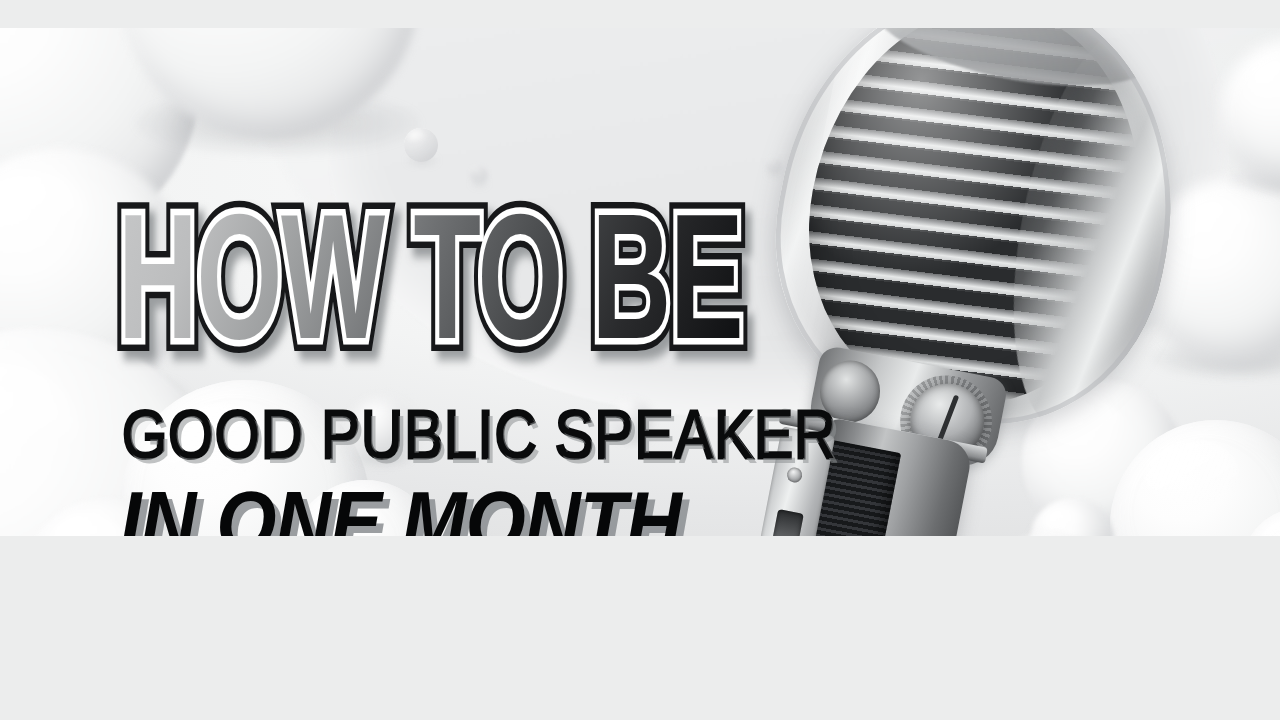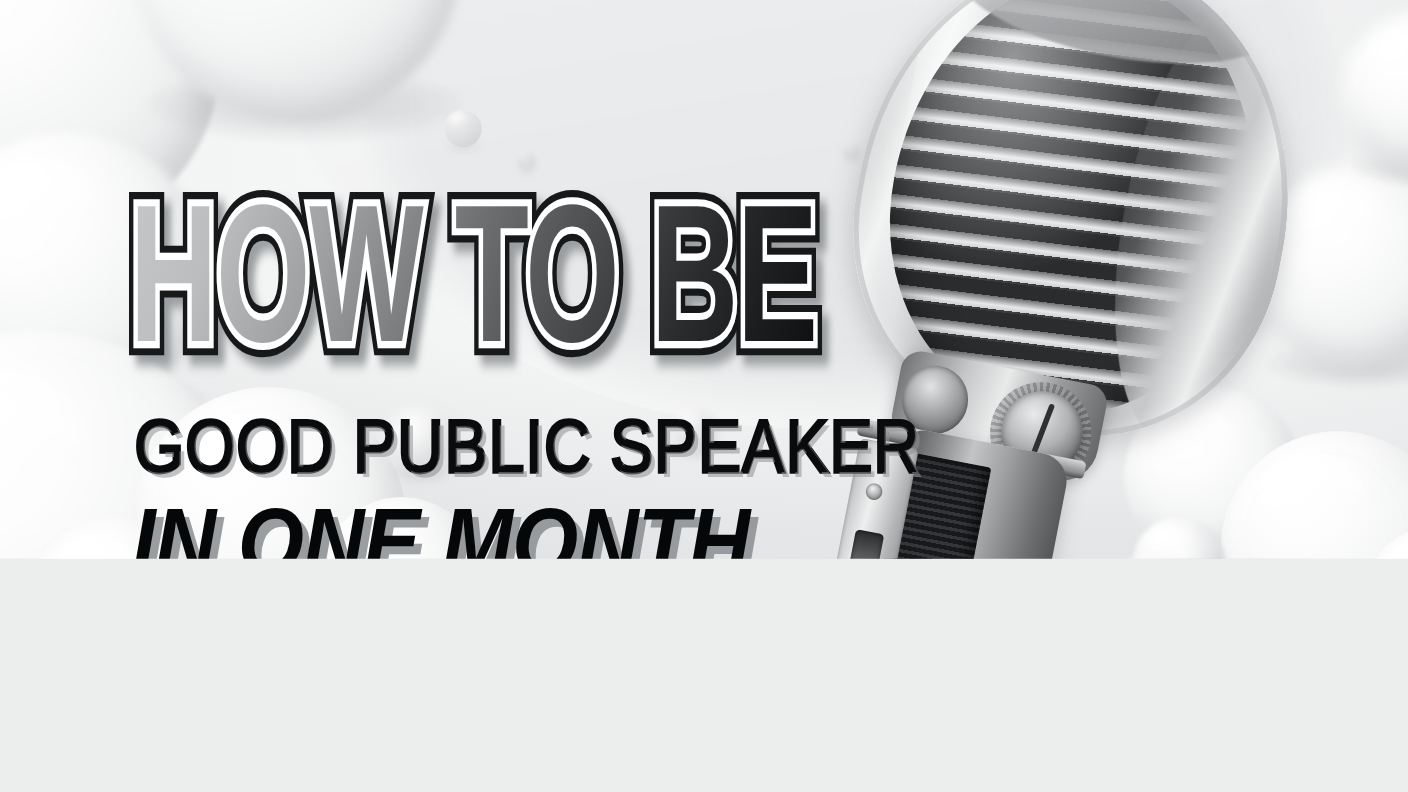--- a/index.html
+++ b/index.html
@@ -6,20 +6,21 @@
   html,body{margin:0;padding:0;}
   body{
     width:1280px;height:720px;overflow:hidden;
     font-family:"Liberation Sans",sans-serif;
     background:#eceded;
   }
   #stage{
     position:relative;width:1280px;height:508px;overflow:hidden;
     background:
       radial-gradient(120% 90% at 62% 30%, #fdfdfd 0%, #f3f4f4 42%, #e6e7e8 72%, #dcdddd 100%);
+    margin-top: 28px;
   }
 
   
   .bg-layer{position:absolute;inset:0;}
 
   
   .dome{
     position:absolute;left:330px;top:-250px;width:900px;height:640px;
     border-radius:50% 50% 46% 46%/60% 60% 40% 40%;
     background:linear-gradient(170deg,#f1f2f3 0%,#eaebec 48%,#e3e4e5 100%);

